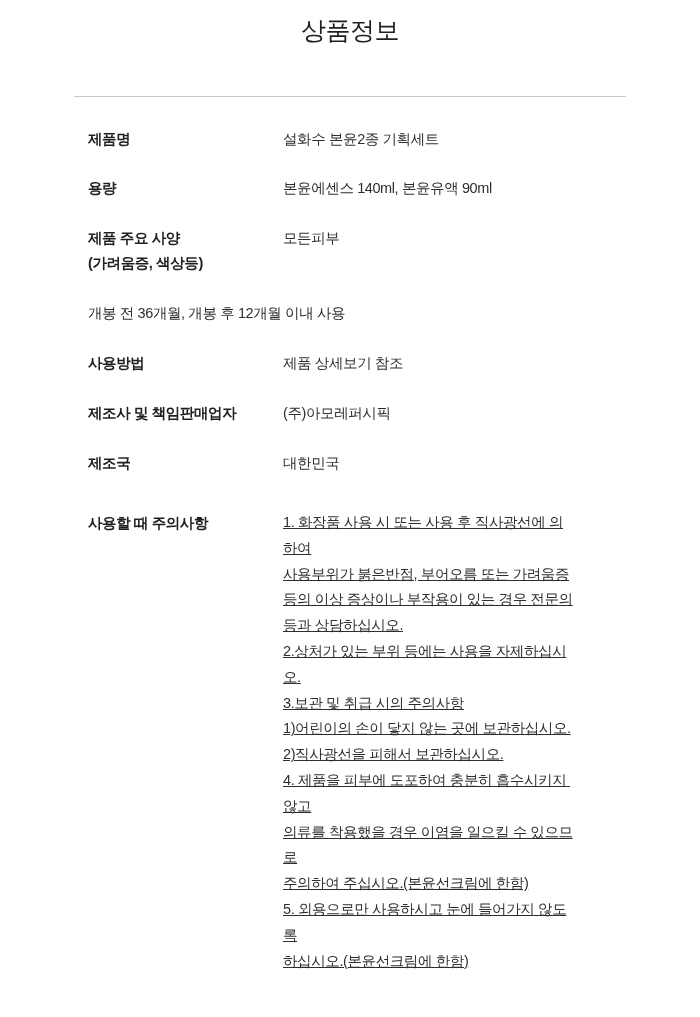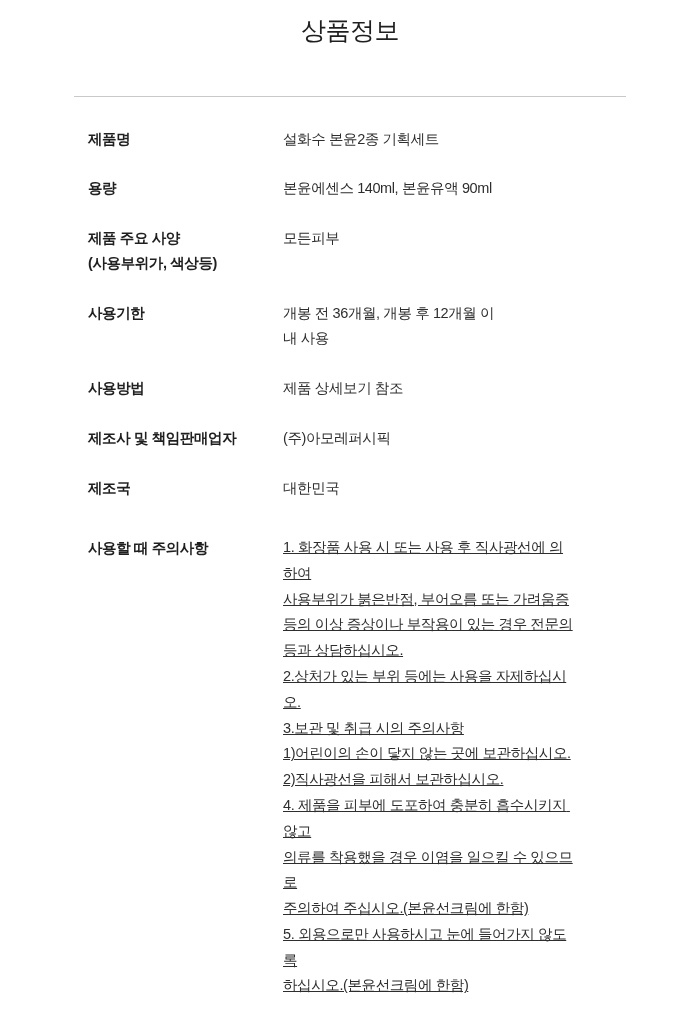--- a/index.html
+++ b/index.html
@@ -120,31 +120,28 @@
         <span class="line">용량</span>
       </div>
       <div class="spec-value">
         <span class="line">본윤에센스 140ml, 본윤유액 90ml</span>
       </div>
     </div>
 
     <div class="spec-row">
       <div class="spec-label">
         <span class="line">제품 주요 사양</span>
-        <span class="line">(사용부위가, 색상등)</span>
+        <span class="line">(가려움증, 색상등)</span>
       </div>
       <div class="spec-value">
         <span class="line">모든피부</span>
       </div>
     </div>
 
     <div class="spec-row">
-      <div class="spec-label">
-        <span class="line">사용기한</span>
-      </div>
       <div class="spec-value">
         <span class="line">개봉 전 36개월, 개봉 후 12개월 이내 사용</span>
       </div>
     </div>
 
     <div class="spec-row">
       <div class="spec-label">
         <span class="line">사용방법</span>
       </div>
       <div class="spec-value">

